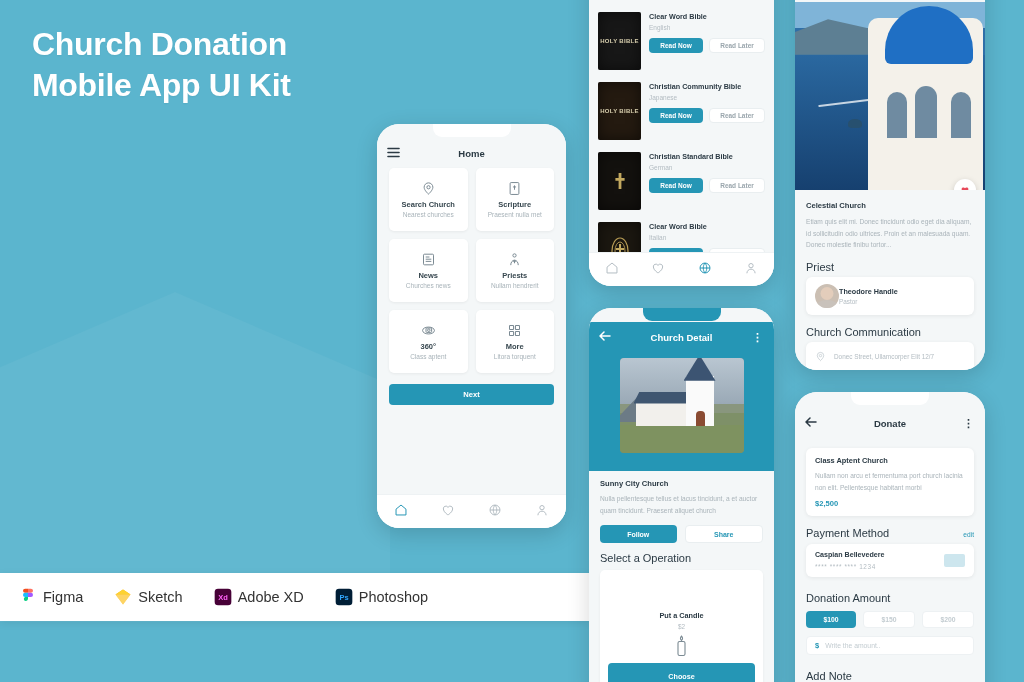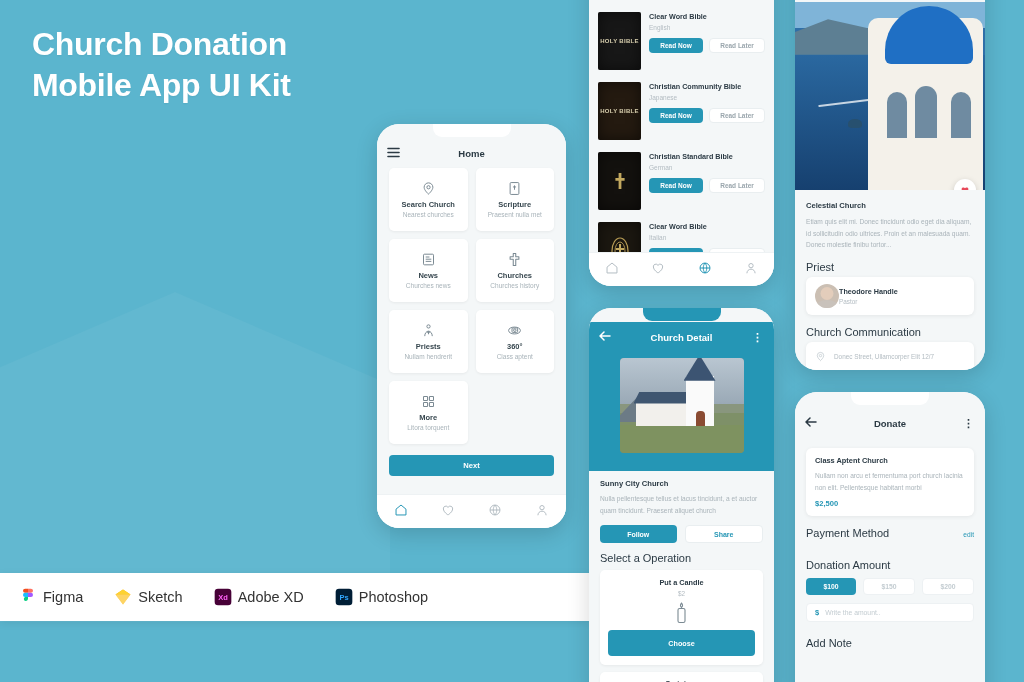--- a/index.html
+++ b/index.html
@@ -293,27 +293,20 @@
         <div class="t-title">Scripture</div>
         <div class="t-sub">Praesent nulla met</div>
       </div>
       <div class="tile">
         <svg viewBox="0 0 24 24" fill="none" stroke="#7b8a93" stroke-width="1.6">
             <rect x="4" y="3.5" width="16" height="17" rx="1.6"></rect>
             <path d="M7.5 8h6M7.5 11.5h9M7.5 15h9"></path>
           </svg>
         <div class="t-title">News</div>
         <div class="t-sub">Churches news</div>
-      </div>
-      <div class="tile">
-        <svg viewBox="0 0 24 24" fill="none" stroke="#7b8a93" stroke-width="1.7" stroke-linejoin="round">
-            <path d="M10 2.5h4v5h5v4h-5v10h-4v-10H5v-4h5v-5z"></path>
-          </svg>
-        <div class="t-title">Churches</div>
-        <div class="t-sub">Churches history</div>
       </div>
       <div class="tile">
         <svg viewBox="0 0 24 24" fill="none" stroke="#7b8a93" stroke-width="1.6">
             <circle cx="12" cy="5.5" r="2.6"></circle>
             <path d="M6 21c0-4.4 2.7-8 6-8s6 3.6 6 8"></path>
             <path d="M12 13v5M10 15.3h4"></path>
           </svg>
         <div class="t-title">Priests</div>
         <div class="t-sub">Nullam hendrerit</div>
       </div>
@@ -490,21 +483,21 @@
     <div style="display:flex; gap:8px; padding:9px 11px 0;">
       <div class="btn-primary" style="flex:1; height:18px; font-size:7px;">Follow</div>
       <div class="btn-ghost" style="flex:1; height:18px; font-size:7px; color:#2596b5;">Share</div>
     </div>
 
     <div style="padding:9px 11px 6px;">
       <div class="sec-label">Select a Operation</div>
     </div>
 
     <div id="op-card">
-      <div style="text-align:center; font-size:7.3px; font-weight:bold; color:#2b3a44;">Put a Candle</div>
+      <div style="text-align:center; font-size:7.3px; font-weight:bold; color:#2b3a44;margin-top:33px;">Put a Candle</div>
       <div style="text-align:center; font-size:6.4px; color:#b3bcc2; margin-top:3px;">$2</div>
       <div style="display:flex; justify-content:center; margin:5px 0 6px;">
         <svg width="11" height="22" viewBox="0 0 11 22" fill="none" stroke="#7b8a93" stroke-width="1.1">
           <path d="M5.5 1.2c1.4 1.6 1.4 3.2 0 4-1.4-.8-1.4-2.4 0-4z"></path>
           <rect x="2" y="6.5" width="7" height="14" rx="1.6"></rect>
           <path d="M5.5 5.2v1.3"></path>
         </svg>
       </div>
       <div class="btn-primary" style="height:26px; font-size:7.2px;">Choose</div>
     </div>
@@ -592,20 +585,27 @@
       <div style="font-size:7.4px; font-weight:bold; color:#2b3a44;">Class Aptent Church</div>
       <div class="detail-body" style="margin-top:5px;">Nullam non arcu et fermentuma port church lacinia non elit. Pellentesque habitant morbi</div>
       <div style="margin-top:6px; font-size:7.6px; color:#2596b5; font-weight:bold;">$2,500</div>
     </div>
 
     <div style="display:flex; align-items:baseline; justify-content:space-between; padding:11px 11px 5px;">
       <span class="sec-label">Payment Method</span>
       <span style="font-size:6.6px; color:#2596b5;">edit</span>
     </div>
 
+    <div class="card" style="margin:0 11px; padding:7px 9px; display:flex; align-items:center; justify-content:space-between;">
+      <div>
+        <div style="font-size:7.1px; font-weight:bold; color:#2b3a44;">Caspian Bellevedere</div>
+        <div class="fine" style="margin-top:4px; letter-spacing:0.6px;">**** **** **** 1234</div>
+      </div>
+      <div style="width:21px; height:13px; background:#cde6ee; border-radius:2px;"></div>
+    </div>
 
     <div style="padding:11px 11px 5px;">
       <span class="sec-label">Donation Amount</span>
     </div>
 
     <div class="amt-row">
       <div class="amt-chip sel">$100</div>
       <div class="amt-chip unsel">$150</div>
       <div class="amt-chip unsel">$200</div>
     </div>

